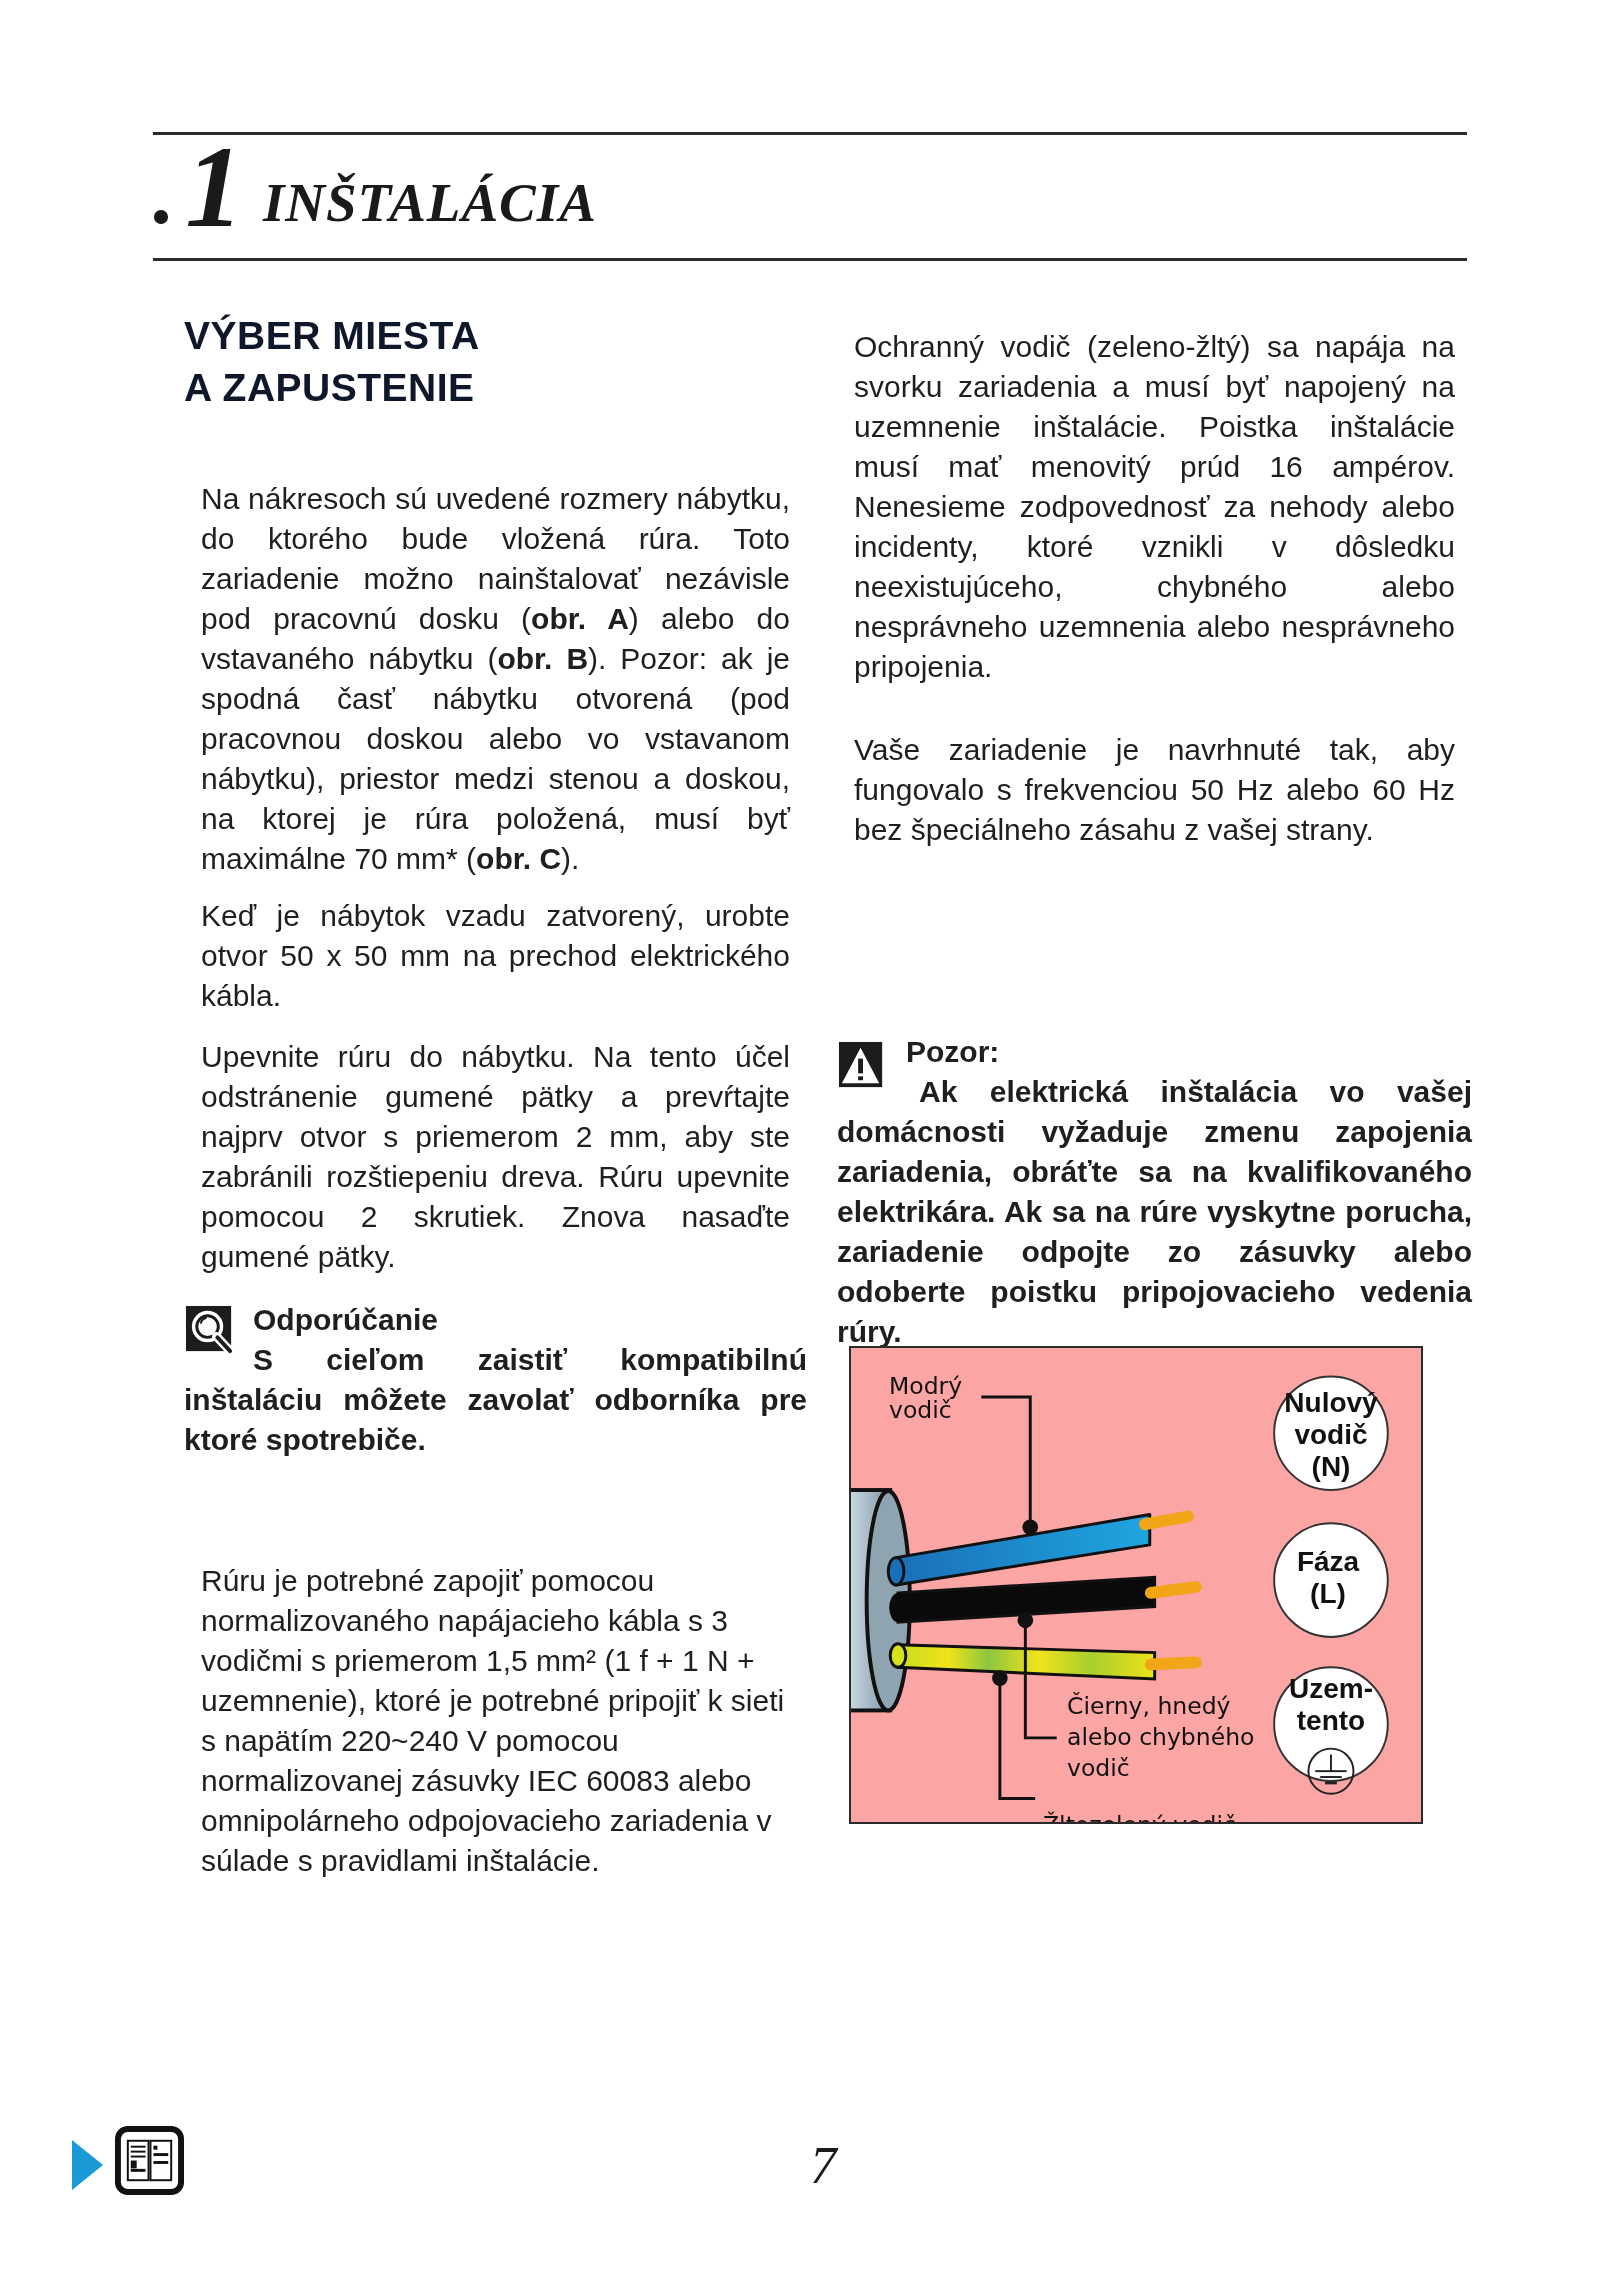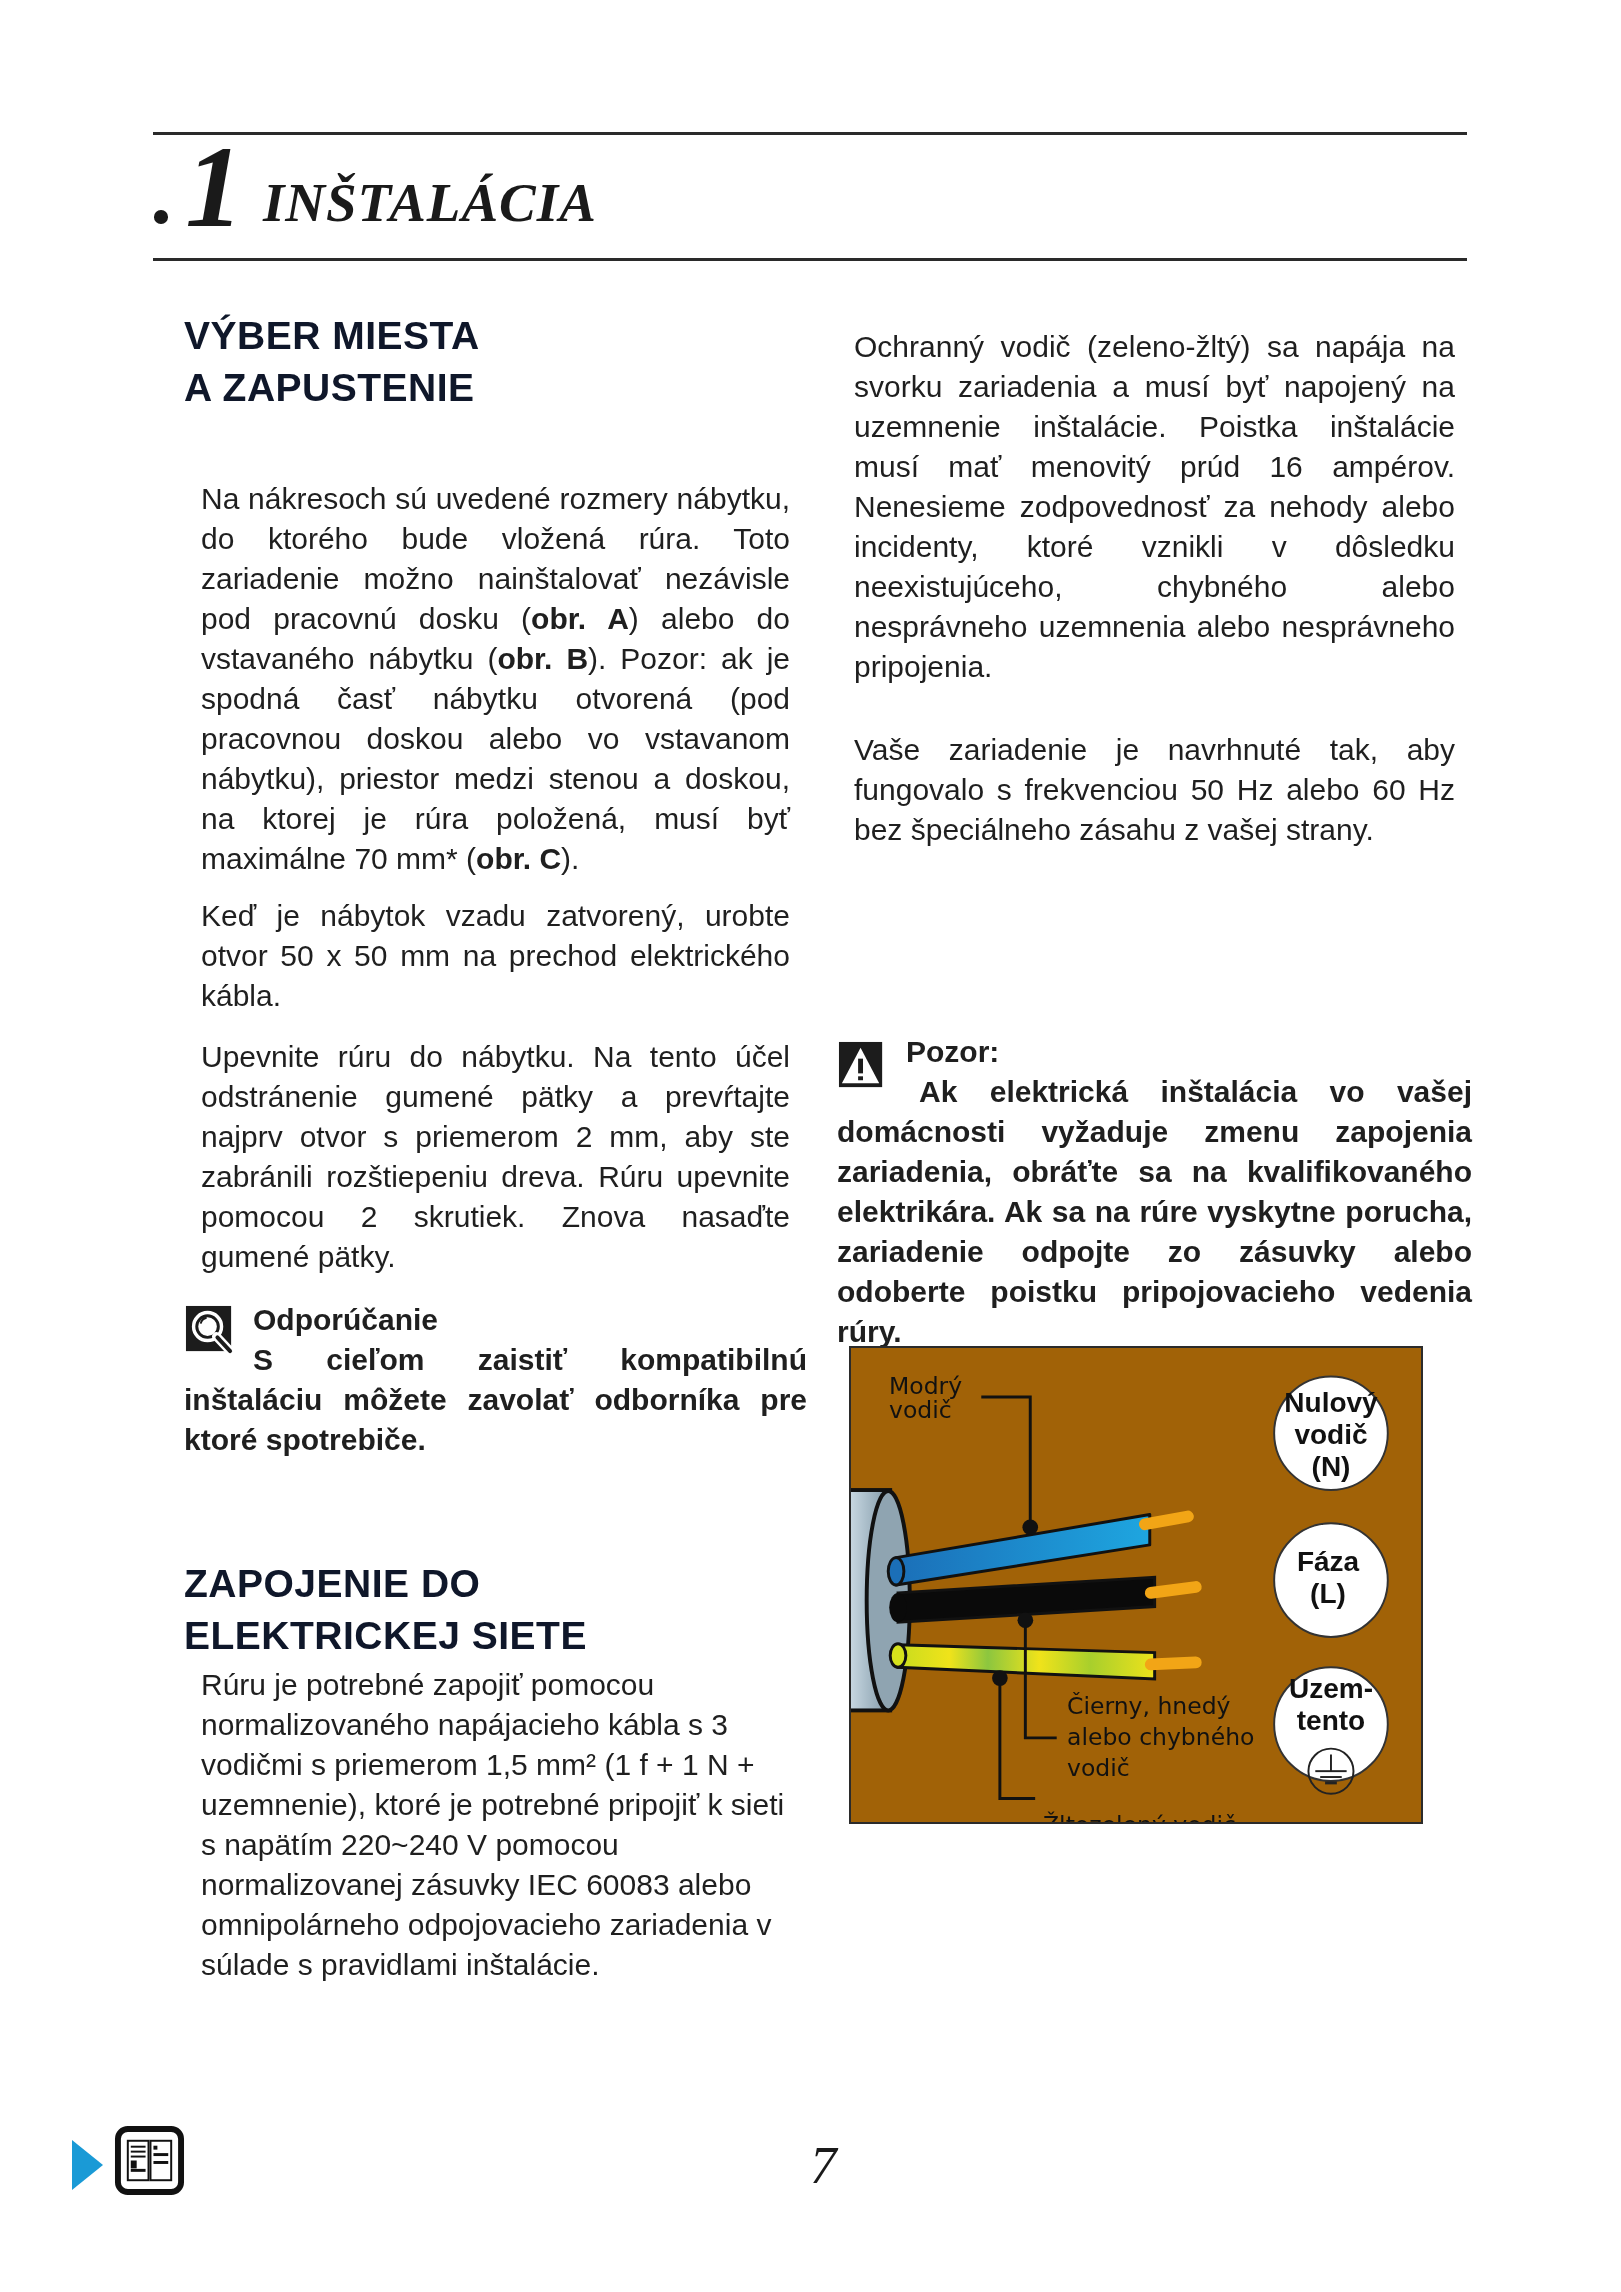--- a/index.html
+++ b/index.html
@@ -23,21 +23,21 @@
 
   h2 { margin: 0; font-size: 39px; line-height: 52px; font-weight: bold; color: #0f172a; letter-spacing: 0.5px; }
   p { margin: 17px; }
   b { font-weight: bold; }
 
   .note { position: relative; font-weight: bold; }
   .note .icon-box { position: absolute; left: 0; top: 3.9px; width: 53px; height: 53px; }
   .note .indent { padding-left: 69px; }
 
   .diagram { position: absolute; left: 849px; top: 1346px; width: 574px; height: 478px;
-             border: 2.9px solid #2b2b2b; box-sizing: border-box; background: #a16207; overflow: hidden; }
+             border: 2.9px solid #2b2b2b; box-sizing: border-box; background: #fca5a5; overflow: hidden; }
   .diagram svg { position: absolute; left: 0; top: 0; }
   .dlabel { position: absolute; font-family: "DejaVu Sans", sans-serif; font-size: 23.5px; line-height: 24.5px; color: #111; }
   .circle-label { position: absolute; text-align: center; font-family: "Liberation Sans", sans-serif;
                   font-weight: bold; font-size: 28px; line-height: 32px; color: #111; }
 
   .footer-arrow { position: absolute; left: 72px; top: 2140px; width: 0; height: 0;
                   border-top: 25.5px solid transparent; border-bottom: 25.5px solid transparent; border-left: 31px solid #1a9ad6; }
   .footer-book { position: absolute; left: 114px; top: 2125px; width: 71px; height: 71px; }
   .page-num { position: absolute; left: 810px; top: 2135px; font-family: "Liberation Serif", serif; font-style: italic;
               font-size: 53px; color: #1a1a1a; }
@@ -78,24 +78,20 @@
     <circle cx="24" cy="23" r="11" fill="#ffffff" stroke="#1c1c1c" stroke-width="3"></circle>
     <path d="M17 20 Q18 15 23 14" stroke="#1c1c1c" stroke-width="2" fill="none"></path>
     <line x1="33" y1="33" x2="48" y2="49" stroke="#ffffff" stroke-width="9" stroke-linecap="round"></line>
     <line x1="34" y1="34" x2="47" y2="48" stroke="#1c1c1c" stroke-width="4" stroke-linecap="round"></line>
   </svg>
   <div class="indent">Odporúčanie</div>
   <div style="text-indent:69px;">S cieľom zaistiť kompatibilnú inštaláciu môžete zavolať odborníka pre ktoré spotrebiče.</div>
 </div>
 
 <div class="col left" style="top:1558px;">
-  <h2>
-    <span>ZAPOJENIE DO</span><br>
-    <span>ELEKTRICKEJ SIETE</span>
-  </h2>
   <p style="margin-top:2.9px;">Rúru je potrebné zapojiť pomocou normalizovaného napájacieho kábla s 3 vodičmi s priemerom 1,5 mm² (1 f + 1 N + uzemnenie), ktoré je potrebné pripojiť k sieti s napätím 220~240 V pomocou normalizovanej zásuvky IEC 60083 alebo omnipolárneho odpojovacieho zariadenia v súlade s pravidlami inštalácie.</p>
 </div>
 
 <div class="col right just" style="top:310px;">
   <p>Ochranný vodič (zeleno-žltý) sa napája na svorku zariadenia a musí byť napojený na uzemnenie inštalácie. Poistka inštalácie musí mať menovitý prúd 16 ampérov. Nenesieme zodpovednosť za nehody alebo incidenty, ktoré vznikli v dôsledku neexistujúceho, chybného alebo nesprávneho uzemnenia alebo nesprávneho pripojenia.</p>
 </div>
 
 <div class="col right just" style="top:713px;">
   <p>Vaše zariadenie je navrhnuté tak, aby fungovalo s frekvenciou 50 Hz alebo 60 Hz bez špeciálneho zásahu z vašej strany.</p>
 </div>

